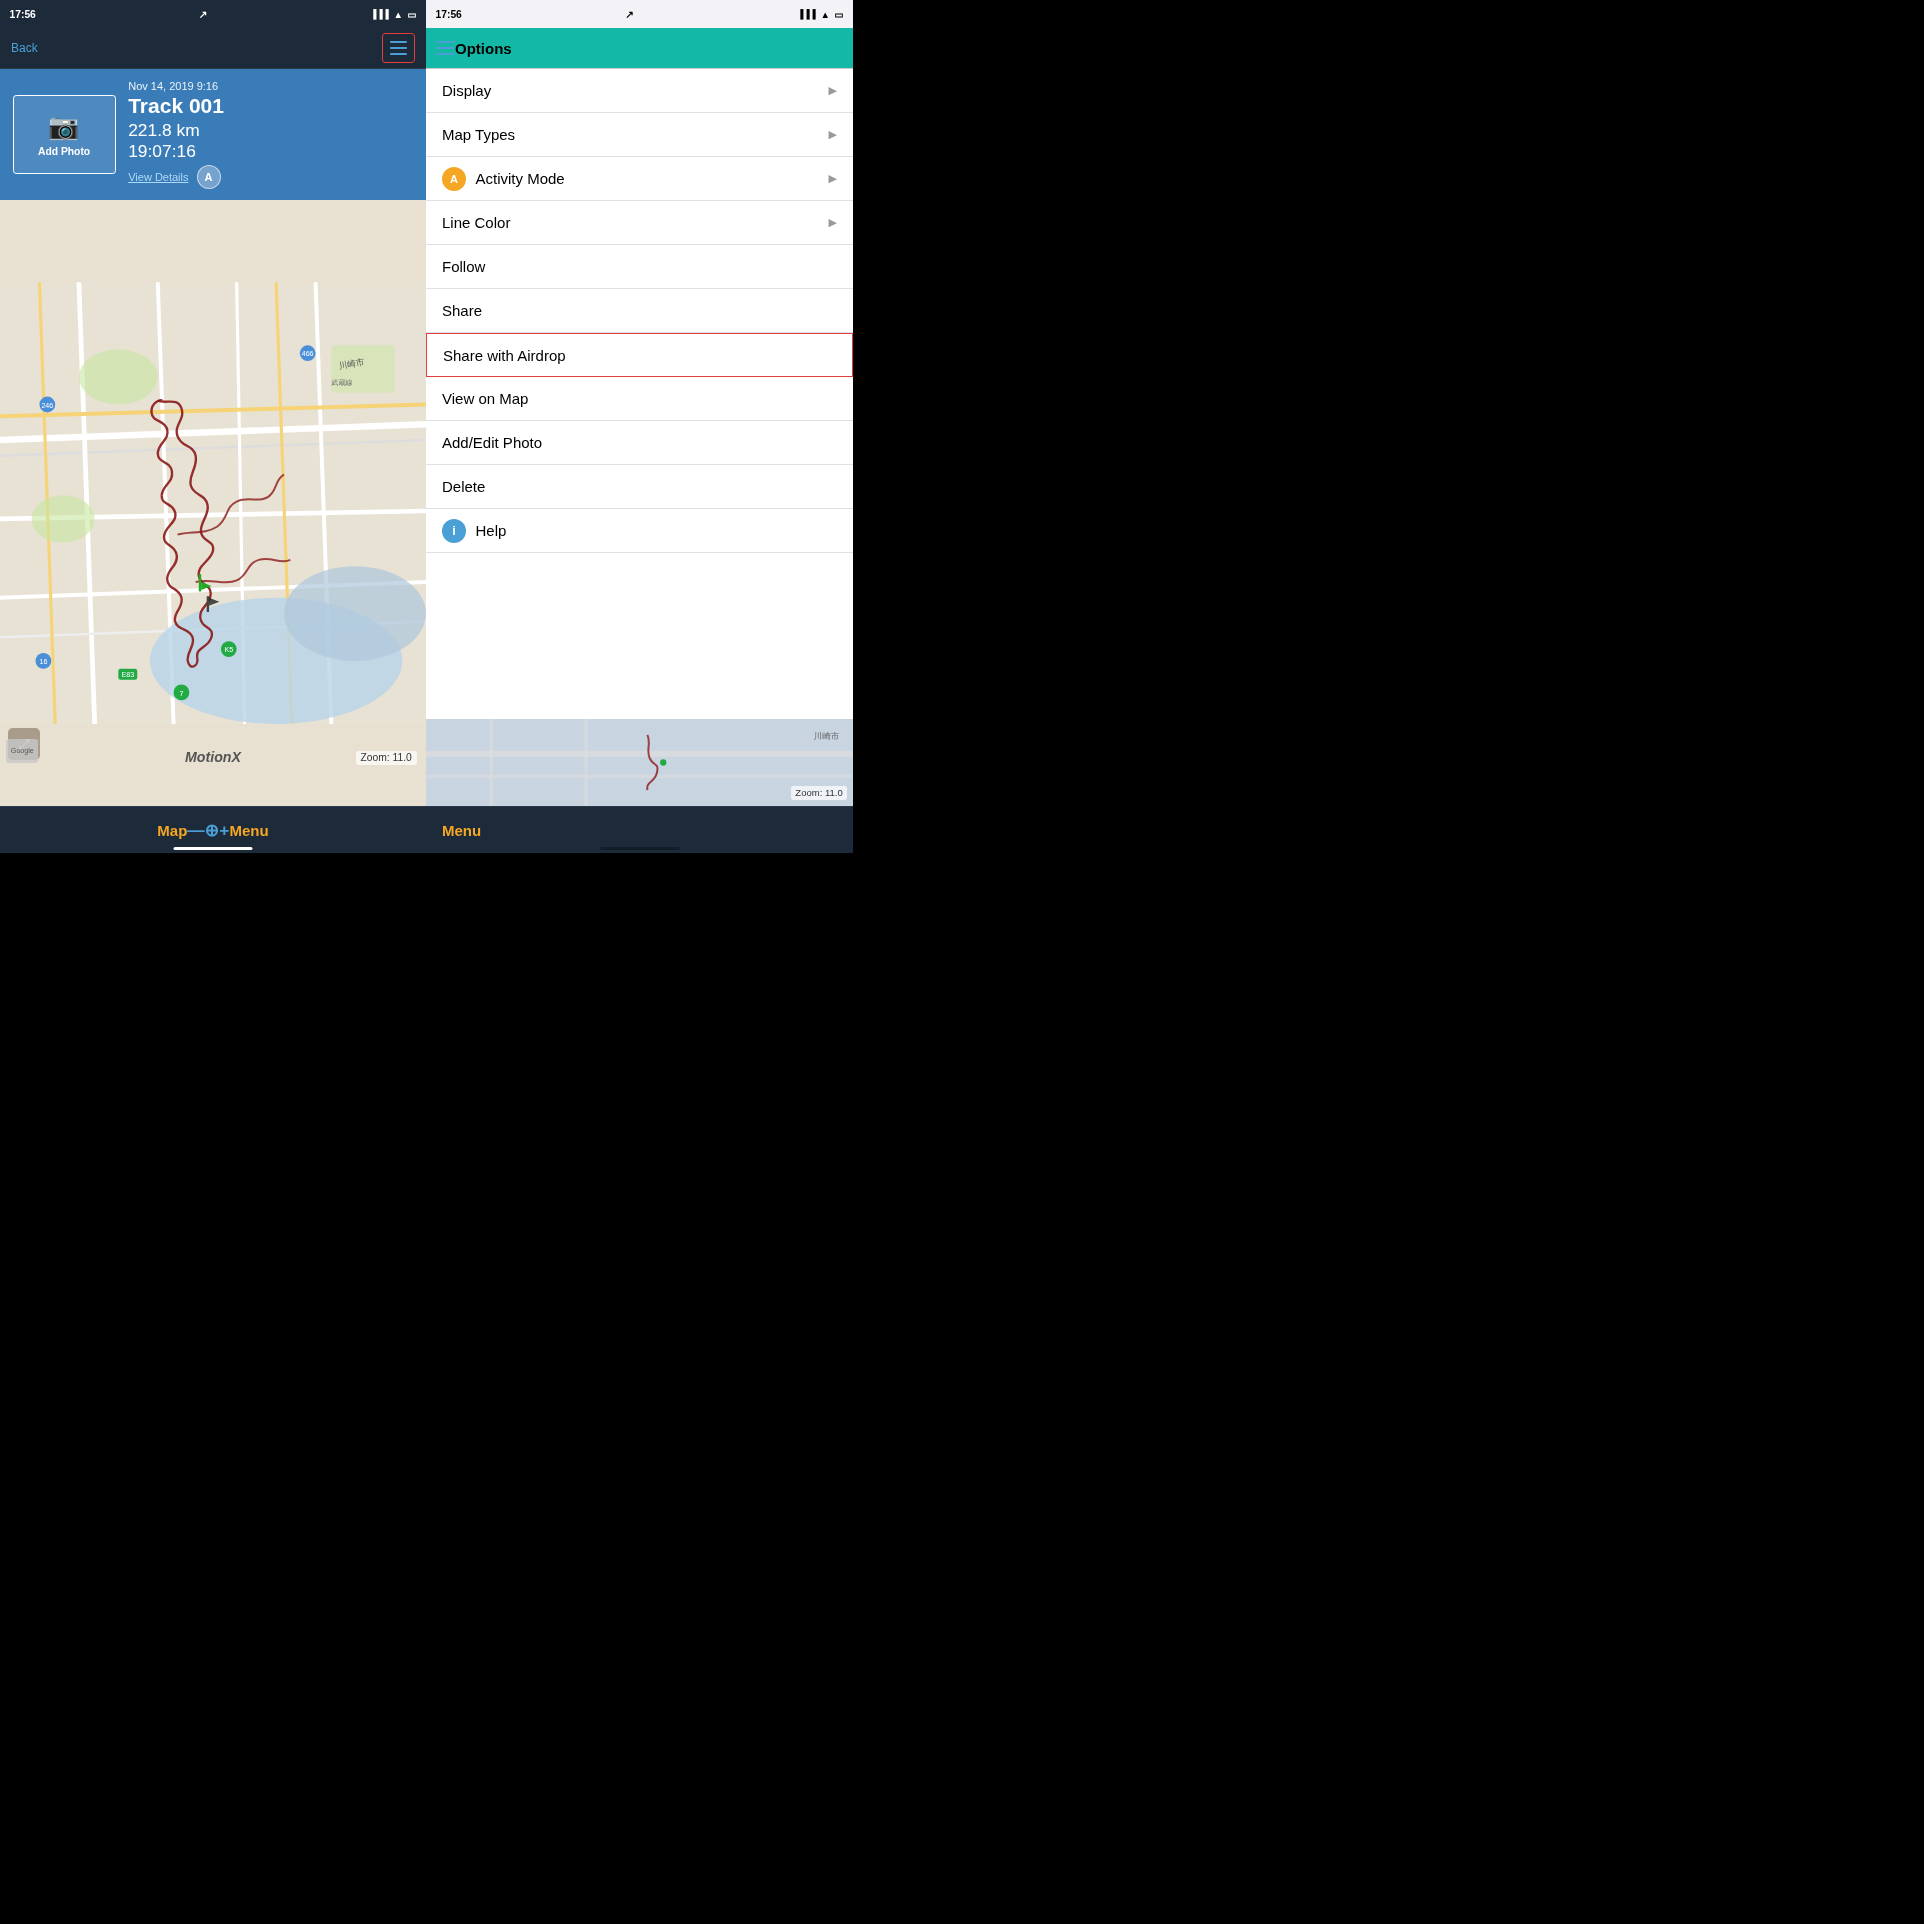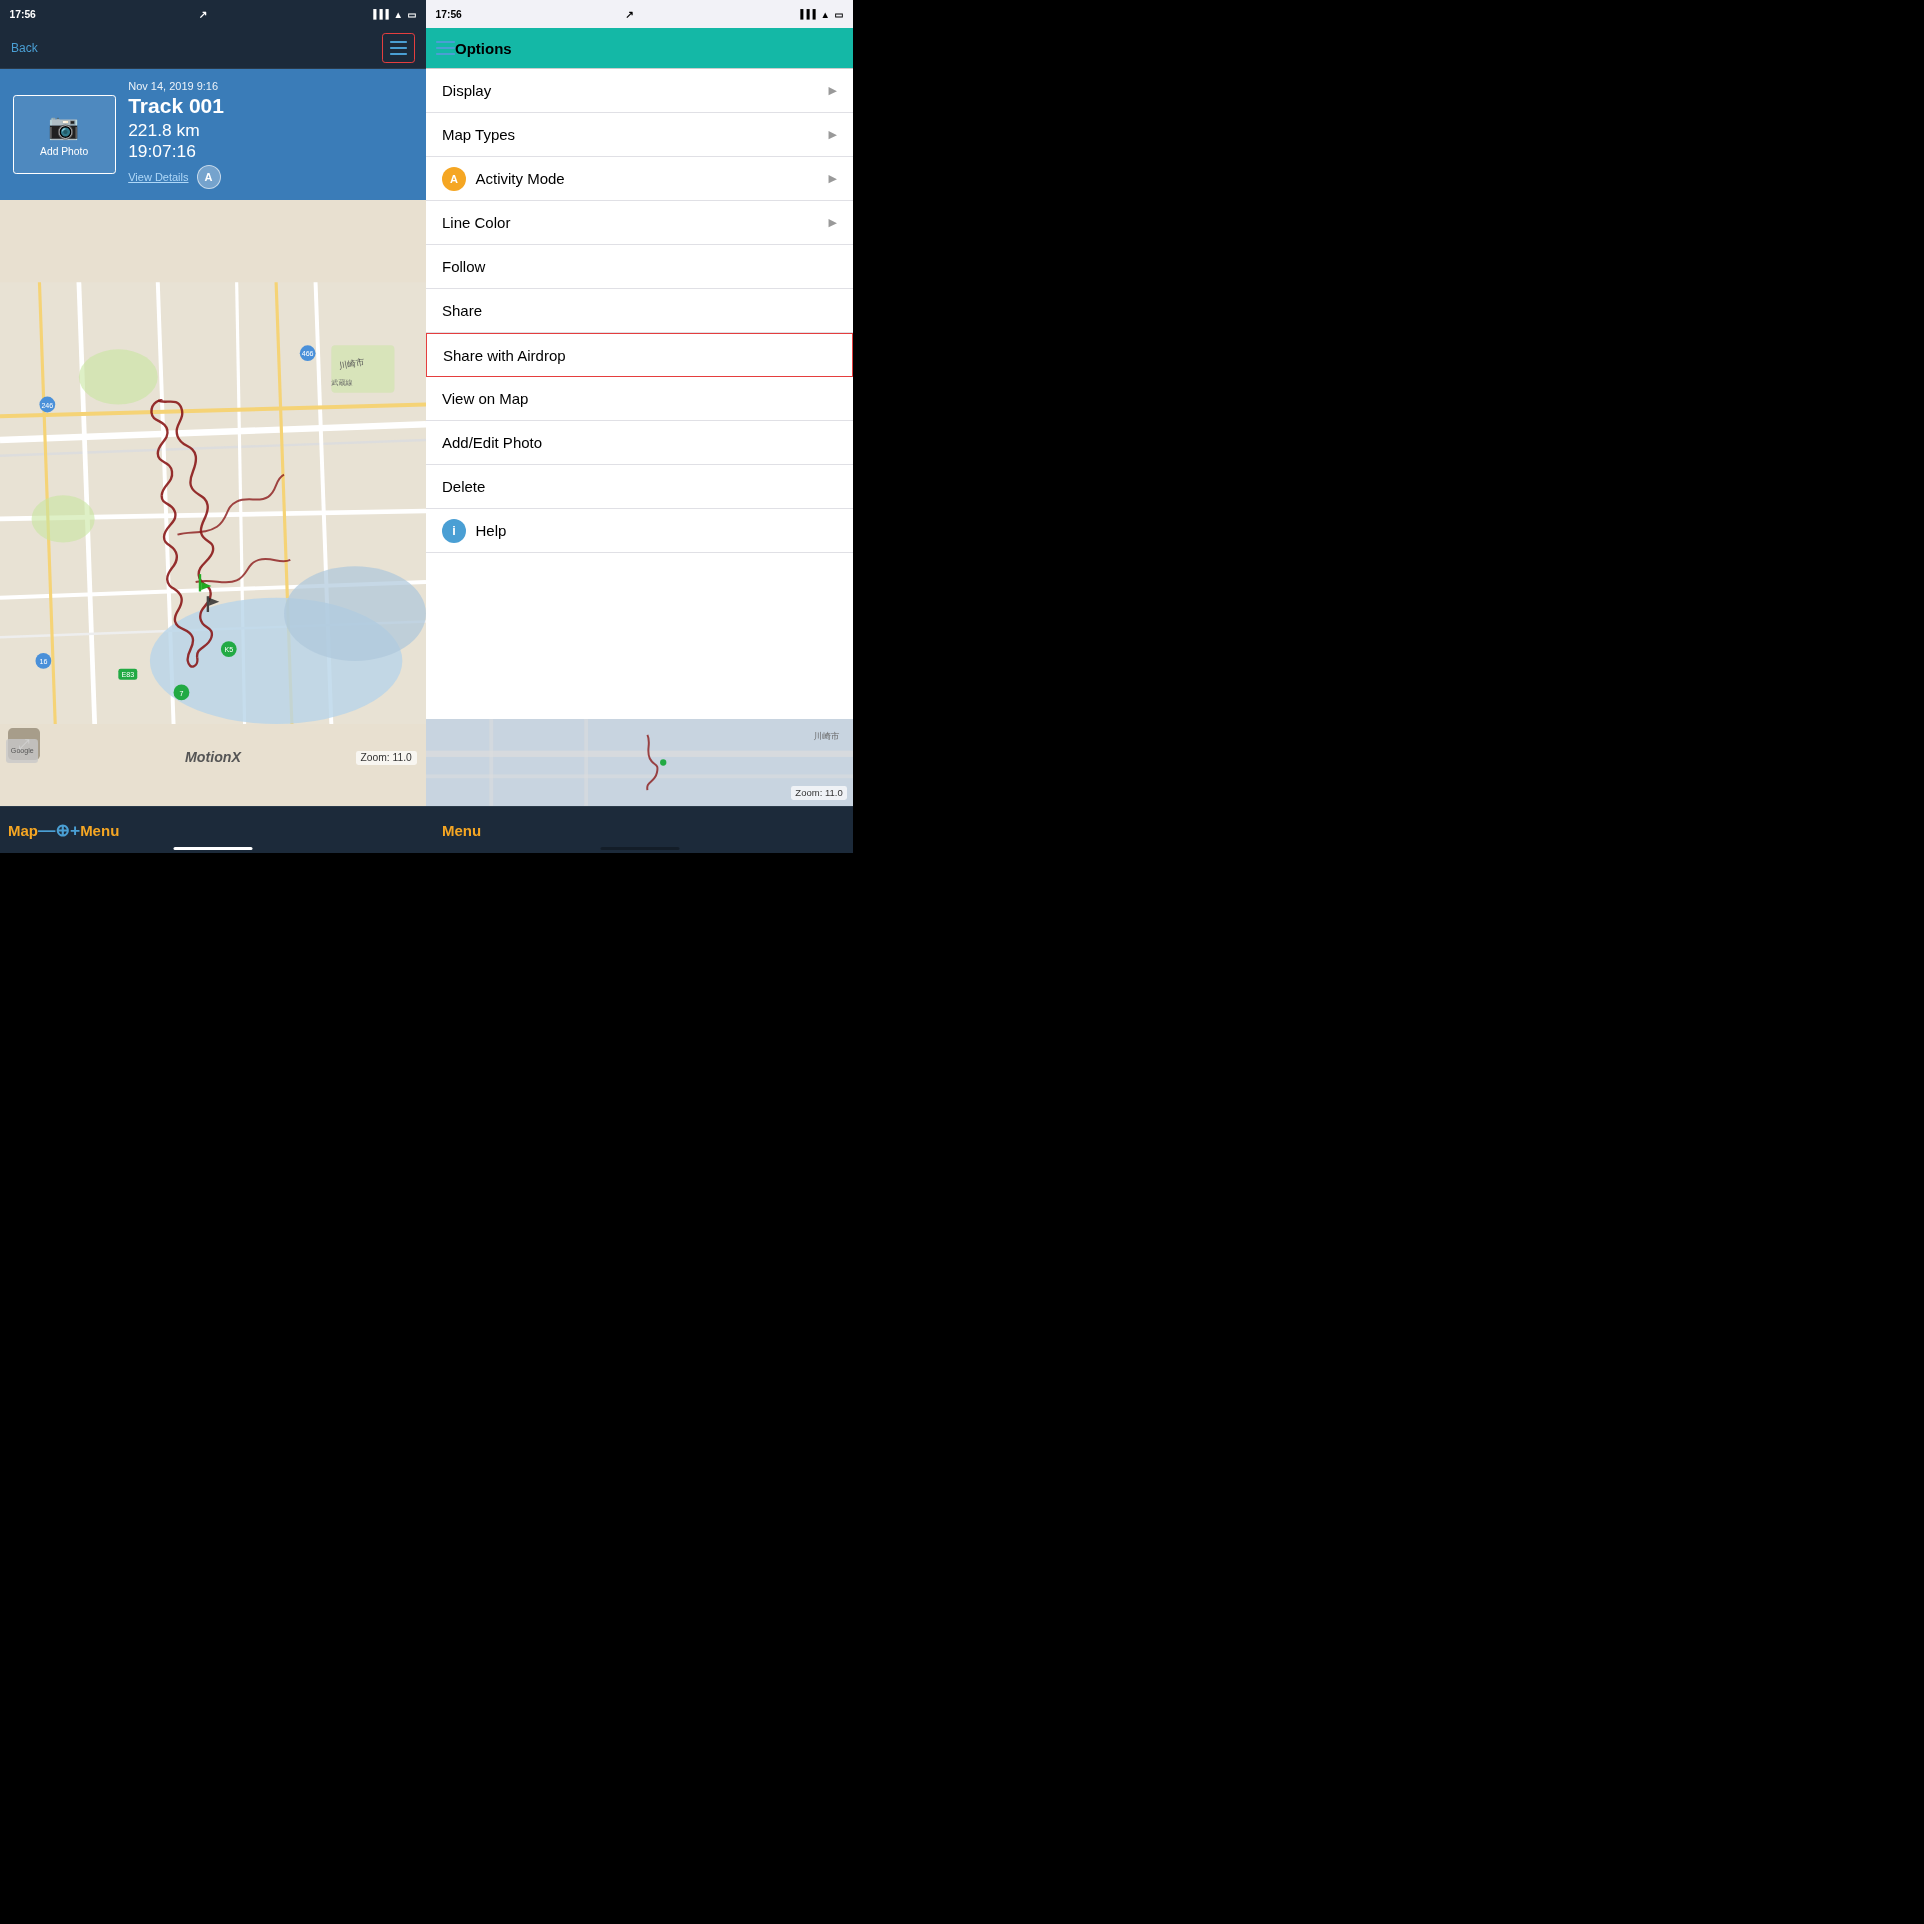--- a/index.html
+++ b/index.html
@@ -93,21 +93,21 @@
       display: flex;
       flex-direction: column;
       align-items: center;
       justify-content: center;
       color: #fff;
       flex-shrink: 0;
       background: rgba(255,255,255,0.1);
       gap: 4.7px;
     }
     .camera-icon { font-size: 25px; }
-    .photo-label { font-size: 10.3px; font-weight: 400; }
+    .photo-label { font-size: 10.3px; font-weight: 700; }
 
     .track-info { color: #fff; }
     .track-date { font-size: 11px; opacity: 0.9; }
     .track-name { font-size: 21px; font-weight: 700; margin: 1.6px 0; }
     .track-distance { font-size: 17.4px; font-weight: 500; }
     .track-duration { font-size: 17.4px; font-weight: 500; }
     .track-footer-row {
       display: flex;
       align-items: center;
       gap: 8px;
@@ -194,21 +194,21 @@
       justify-content: center;
       color: #fff;
       font-size: 14.2px;
     }
 
     .bottom-bar {
       height: 47px;
       background: #1c2a3a;
       display: flex;
       align-items: center;
-      justify-content: flex-start;
+      justify-content: center;
       padding: 12px 8px;
       border-top: 0.8px solid #2a3a4a;
     }
     .bottom-tab {
       color: #f5a623;
       font-size: 15px;
       font-weight: 600;
       cursor: pointer;
     }
     .bottom-tab.icon {

